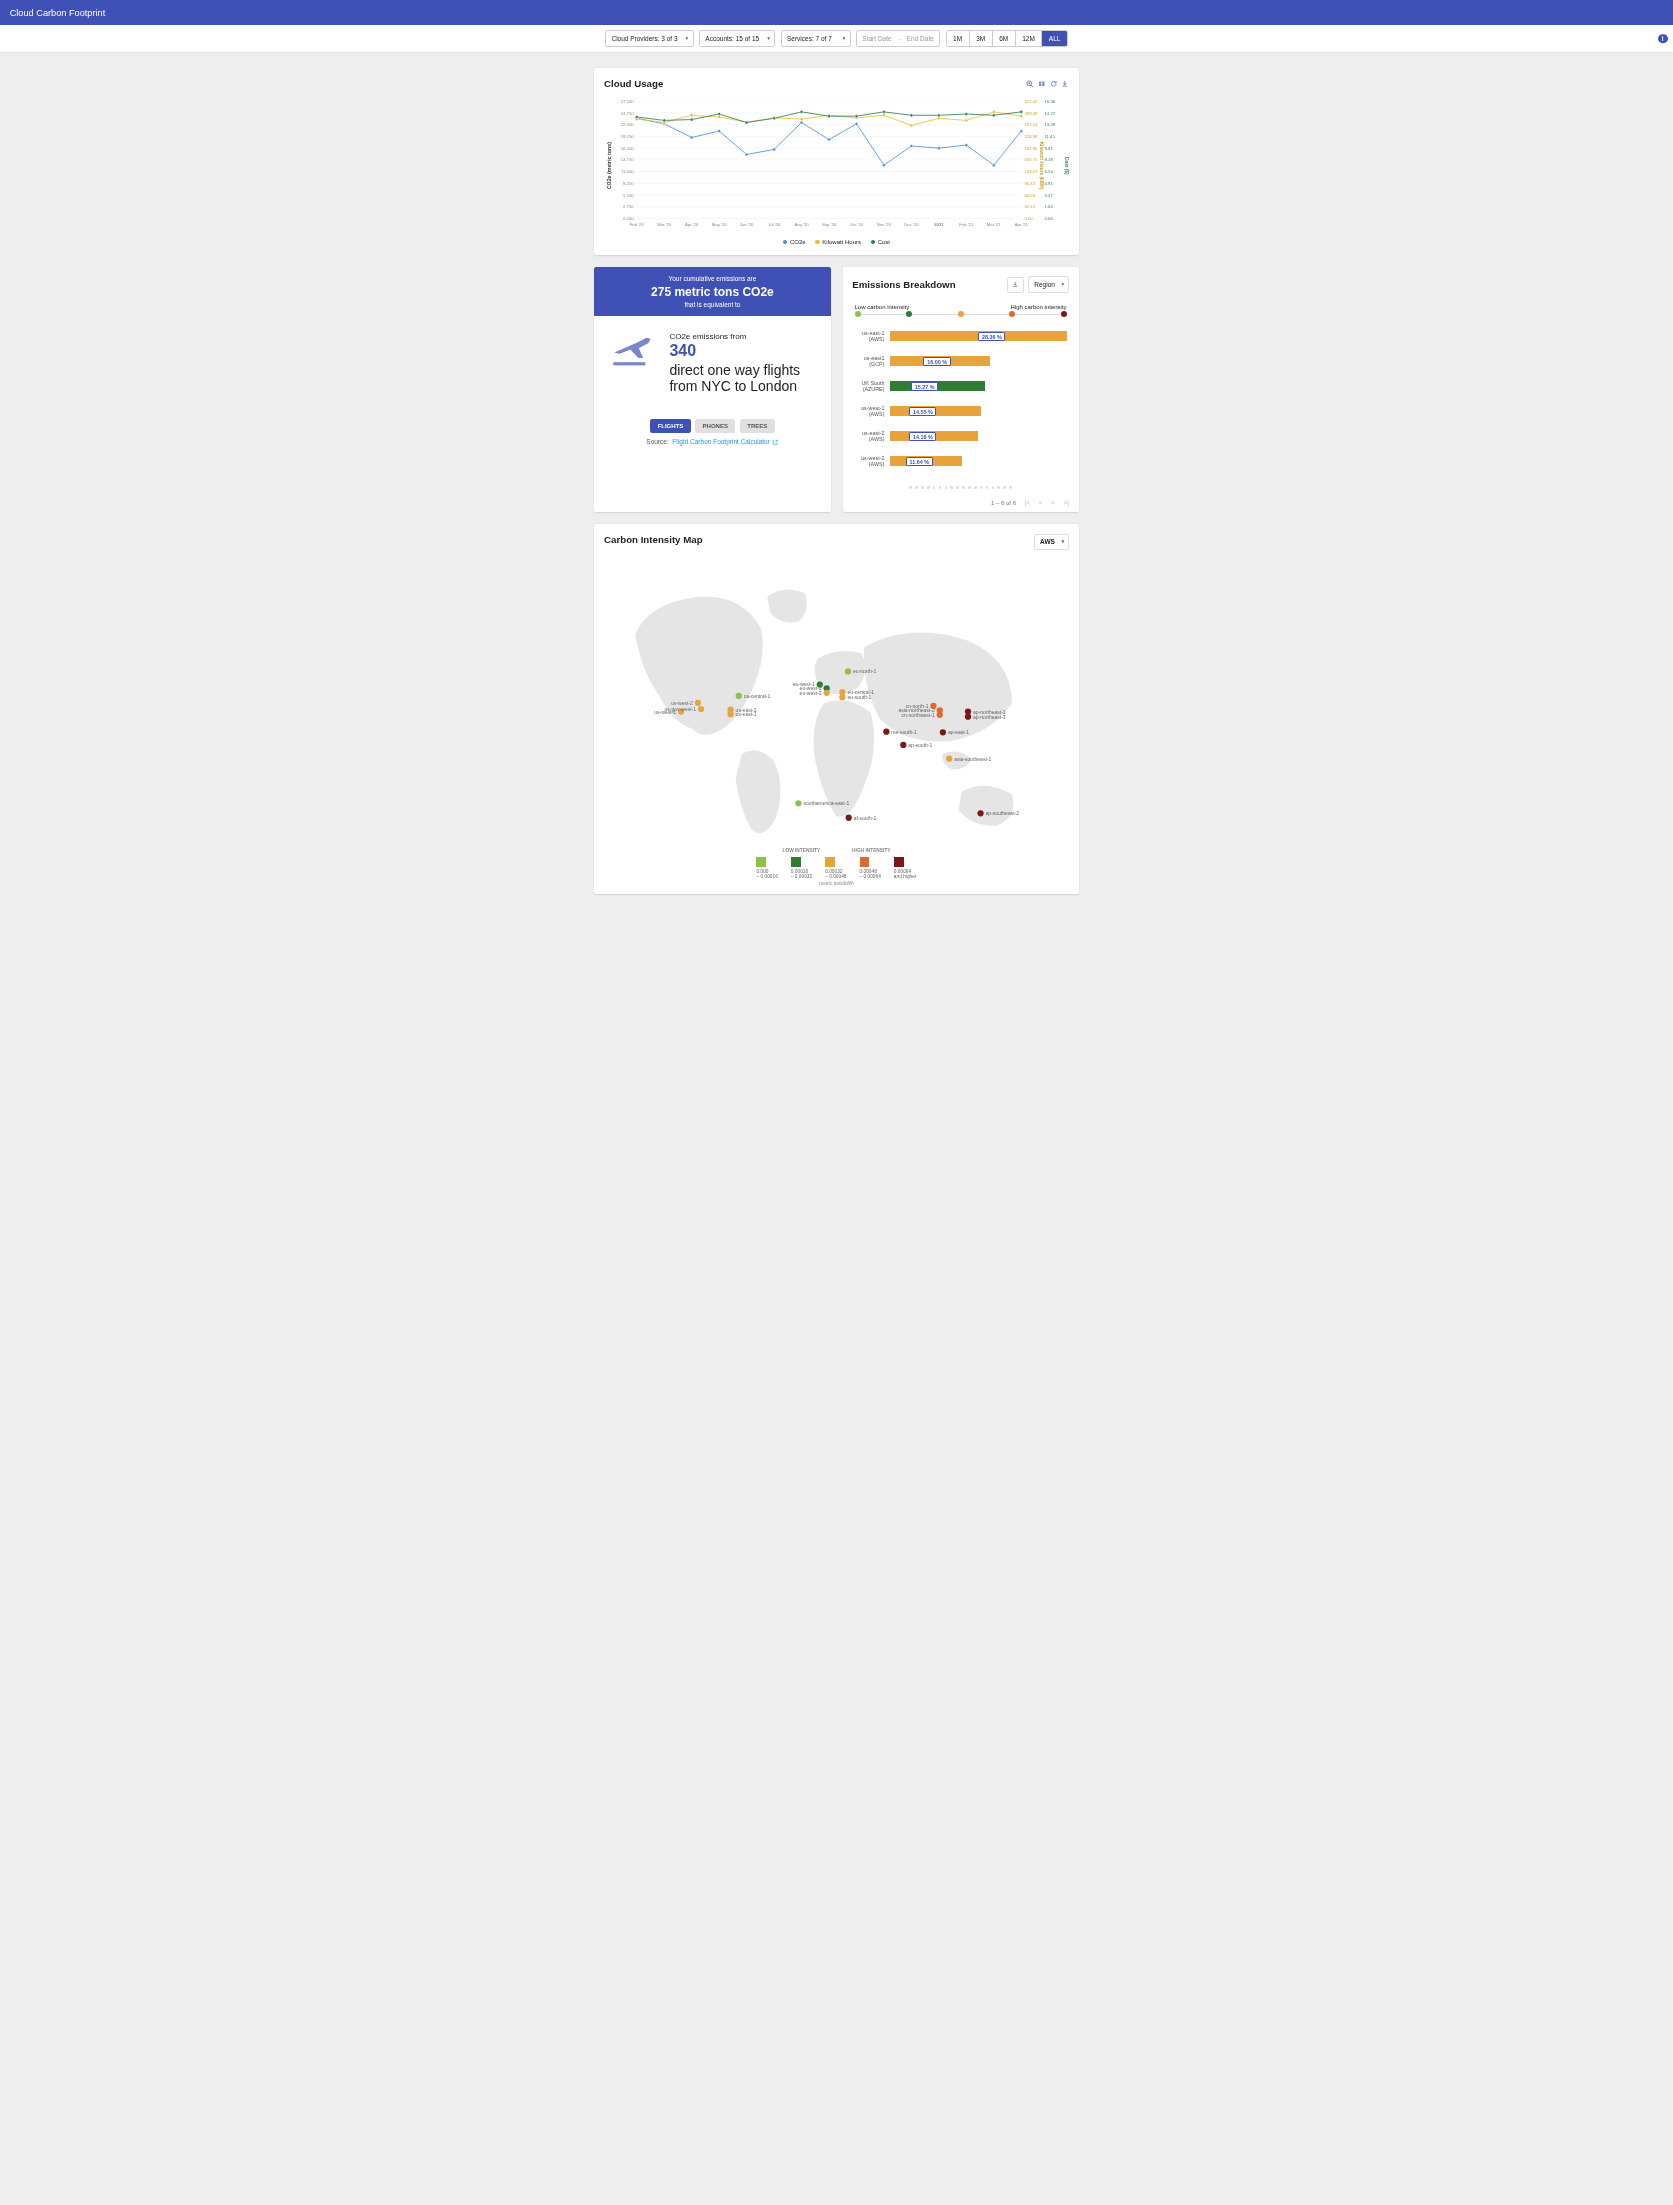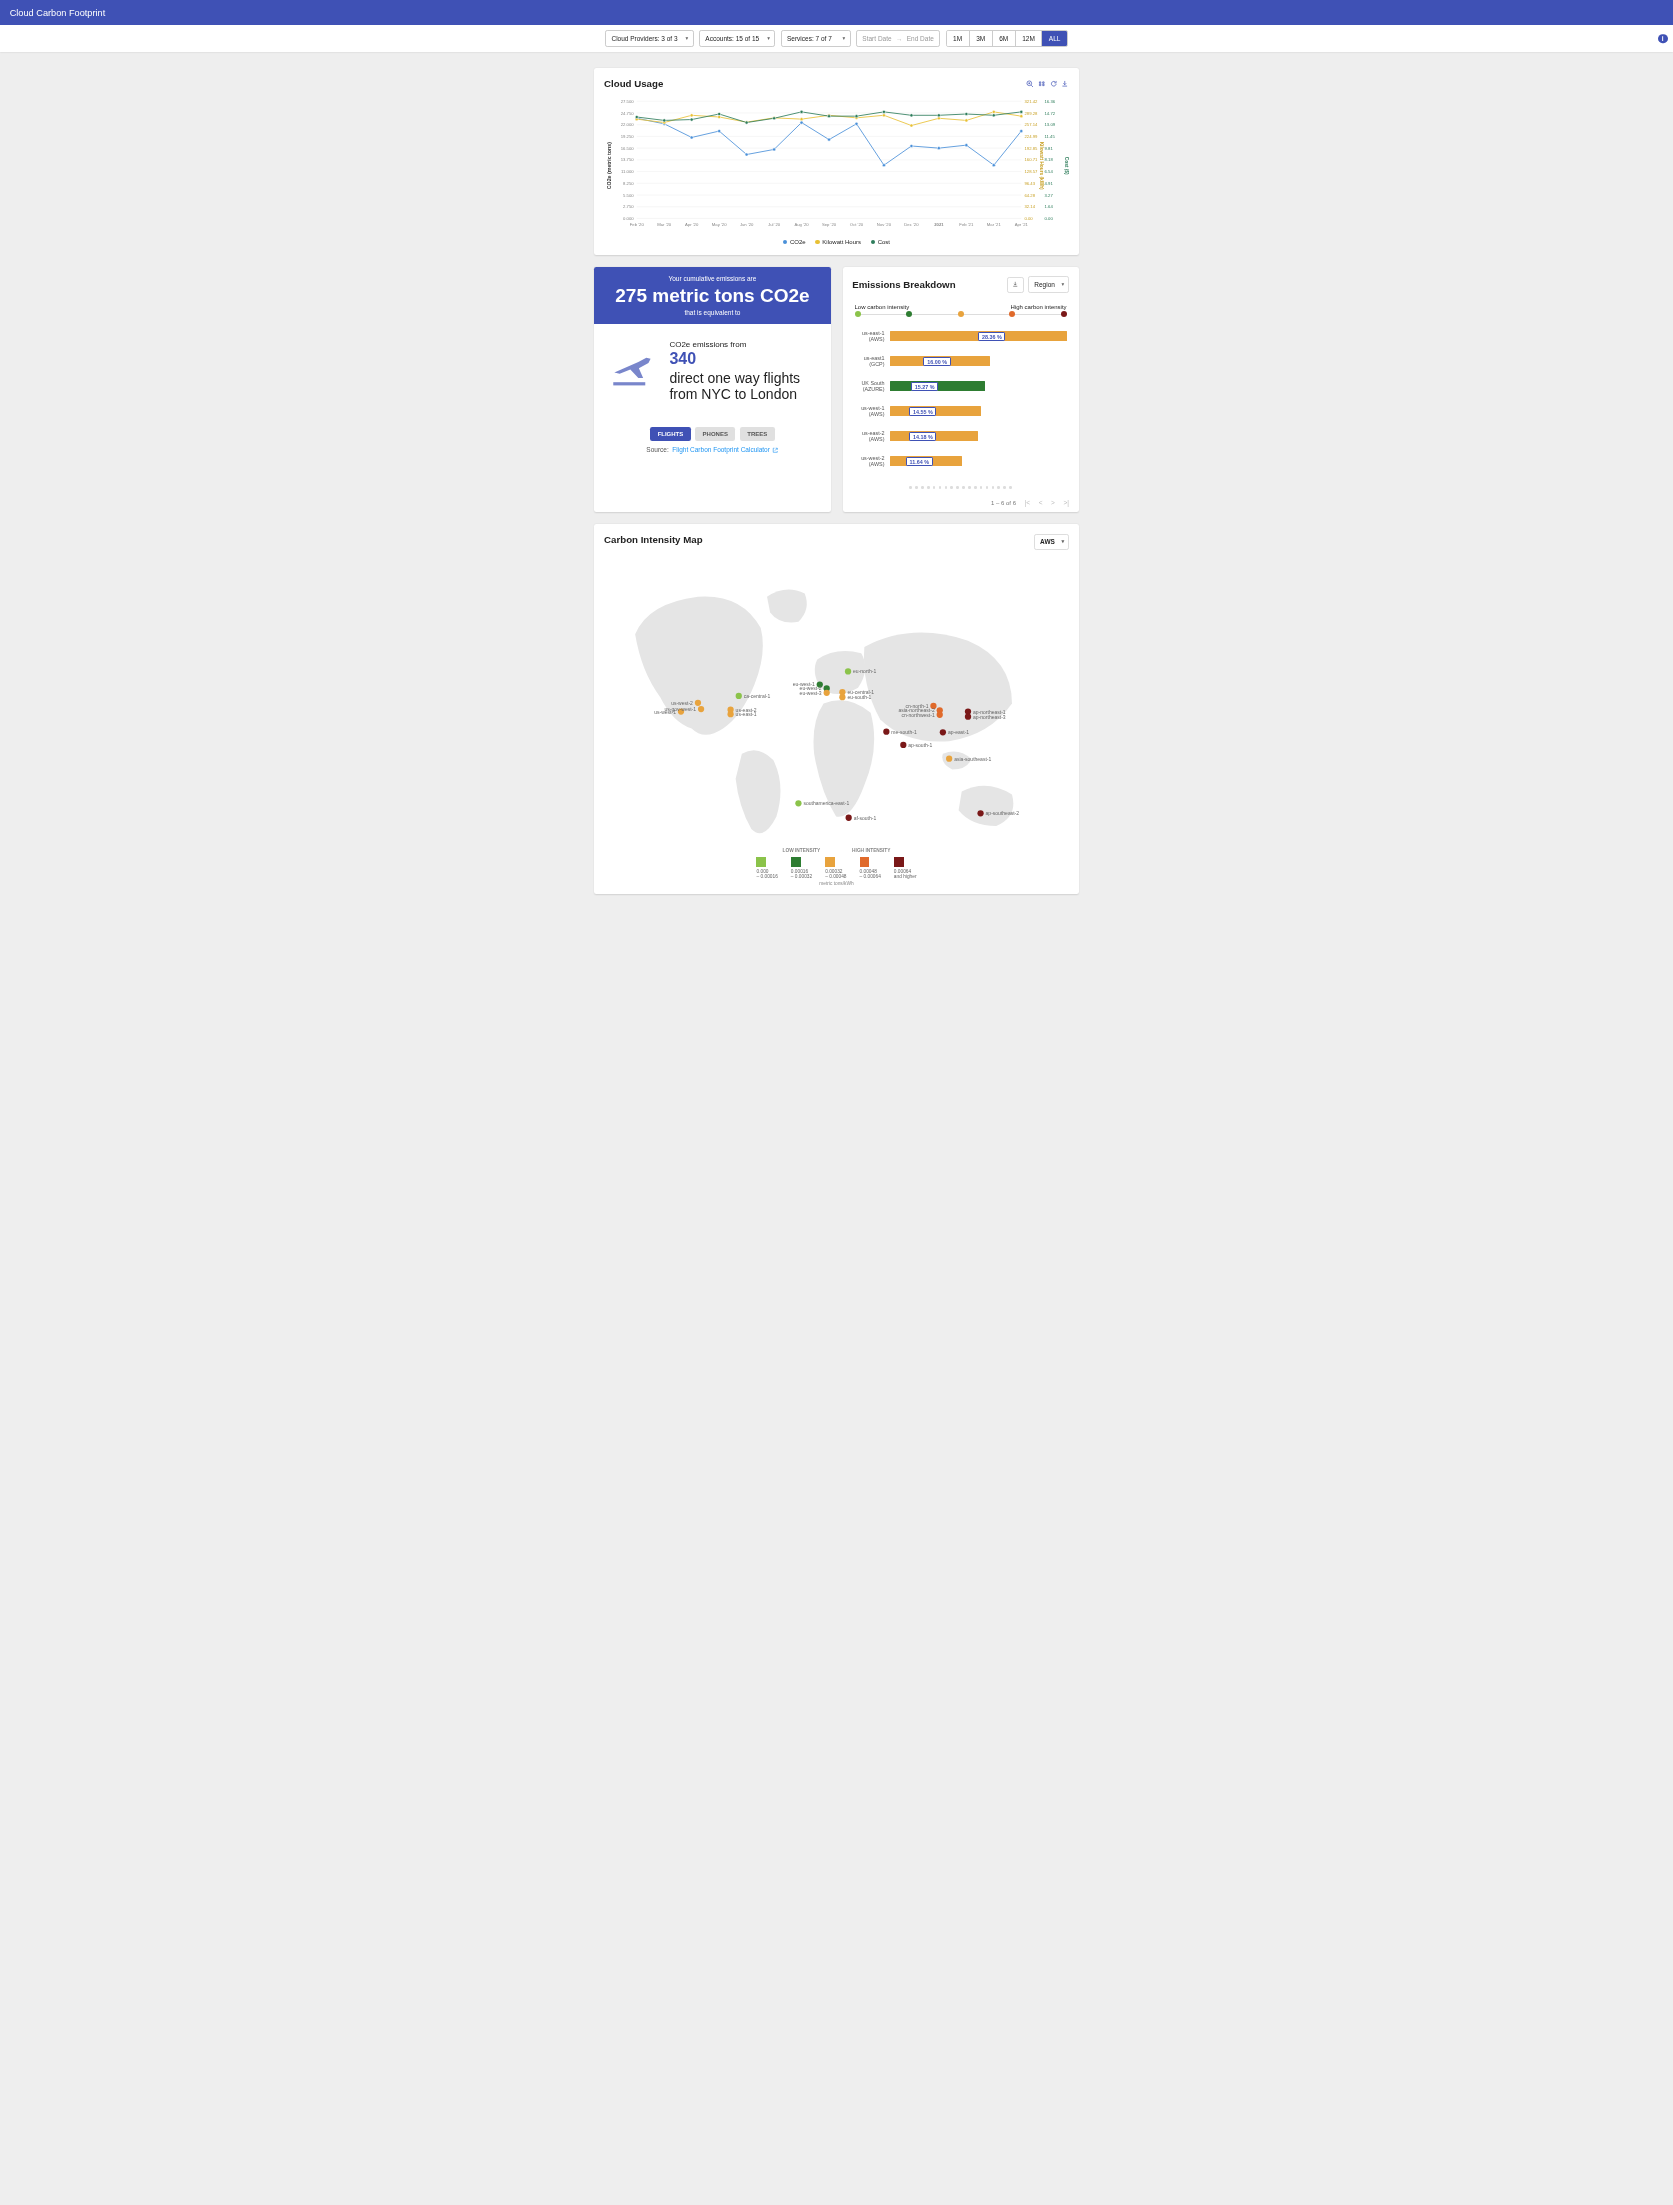--- a/index.html
+++ b/index.html
@@ -22,22 +22,22 @@
 .toolbar svg{width:7.5px;height:7.5px;cursor:pointer;fill:none;stroke:#3f51b5;stroke-width:1.5}
 .chart-wrap{padding:5.4px 9.7px 9.7px;position:relative}
 svg.chart{width:100%;height:auto;display:block}
 .legend{display:flex;justify-content:center;gap:9.7px;font-size:6px;margin-top:4.3px}
 .legend span{display:flex;align-items:center;gap:2.7px}
 .dot{width:4.3px;height:4.3px;border-radius:50%;display:inline-block}
 .row2{display:flex;gap:12px}
 .row2>*{flex:1}
 .cume{background:#3f51b5;color:#fff;text-align:center;padding:8.6px;border-radius:2.2px 2.2px 0 0}
 .cume .s1{font-size:6.5px}
-.cume .s2{font-size:19px;font-weight:700;margin:2.2px 0}
-.equiv{padding:16px 15px;display:flex;align-items:center;gap:12px}
+.cume .s2{font-size:12px;font-weight:700;margin:2.2px 0}
+.equiv{padding:16px 15px;display:flex;align-items:flex-start;gap:12px}
 .equiv-txt{}
 .equiv-txt .l1{font-size:8px}
 .equiv-txt .l2{font-size:16px;font-weight:700;color:#3f51b5;margin:1.1px 0}
 .equiv-txt .l3,.equiv-txt .l4{font-size:14px}
 .btngrp{display:flex;gap:4.3px;justify-content:center;margin:9.7px 0 5.4px}
 .btngrp button{padding:3.8px 7.5px;border:none;border-radius:2.2px;font-size:6px;font-weight:600;cursor:pointer;background:#e0e0e0;color:#555}
 .btngrp button.active{background:#3f51b5;color:#fff}
 .src{text-align:center;font-size:6.5px;padding:0 0 15px;color:#555}
 .src a{color:#2196f3;text-decoration:none}
 .src svg{width:6.5px;height:6.5px;vertical-align:middle;margin-left:2.2px}

